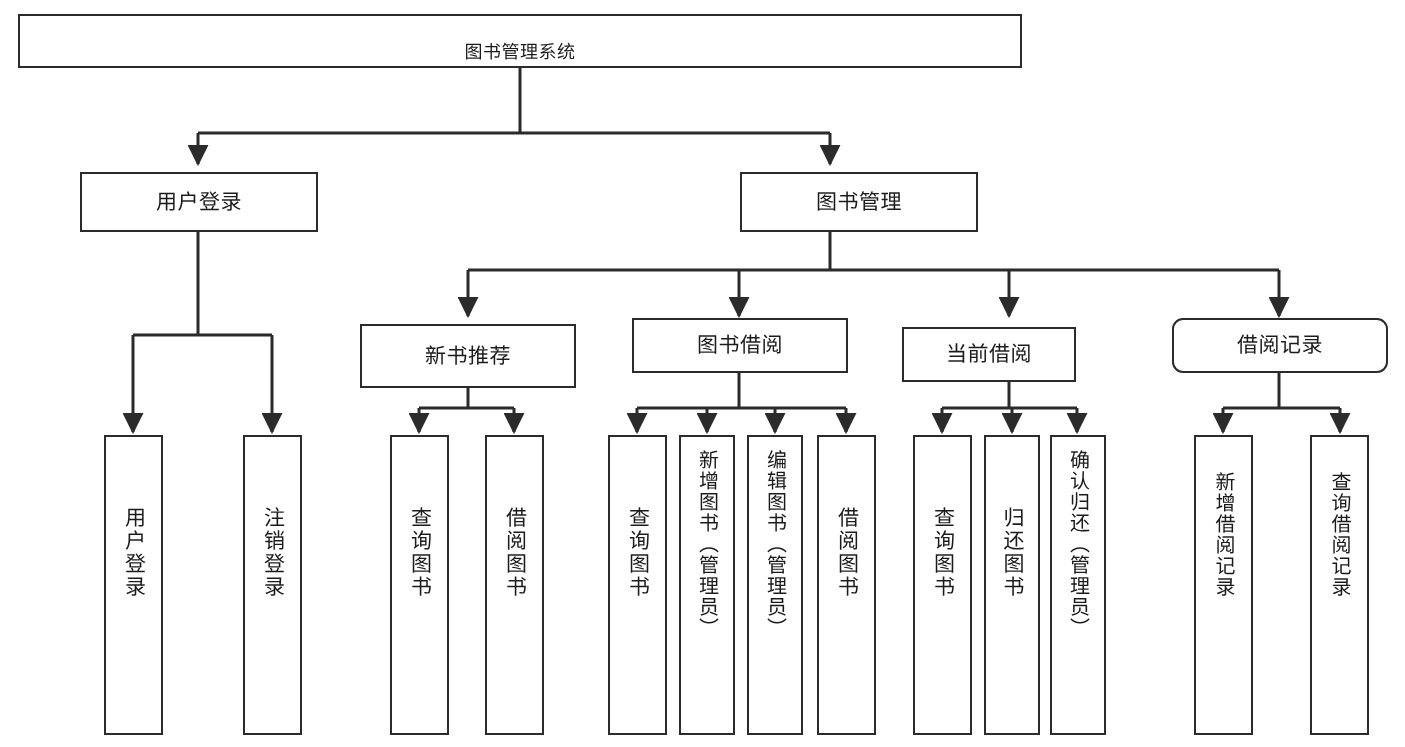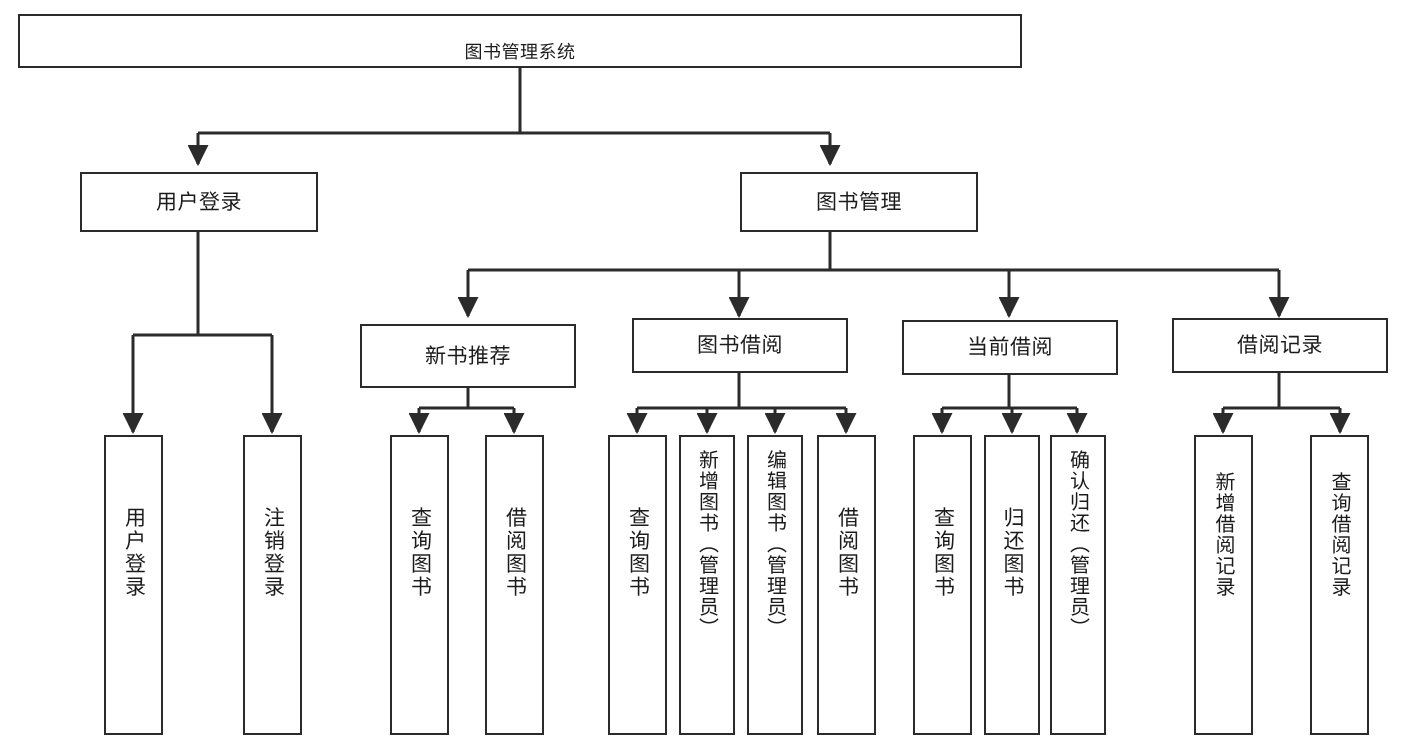--- a/index.html
+++ b/index.html
@@ -148,25 +148,25 @@
   </div>
 
   <div class="node horiz" style="left:360px; top:324px; width:216px; height:64px;">
     <span class="node-label">新书推荐</span>
   </div>
 
   <div class="node horiz" style="left:632px; top:318px; width:216px; height:55px;">
     <span class="node-label">图书借阅</span>
   </div>
 
-  <div class="node horiz" style="left:902px; top:320px; width:216px; height:55px;align-items:center;">
+  <div class="node horiz" style="left:902px; top:327px; width:174px; height:55px;align-items:center;">
     <span class="node-label">当前借阅</span>
   </div>
 
-  <div class="node horiz" style="left:1172px; top:318px; width:216px; height:55px;">
+  <div class="node horiz" style="left:1172px; top:318px; width:216px; height:55px;border-radius:11px;">
     <span class="node-label">借阅记录</span>
   </div>
 
   <div class="node vert" style="left:104px; top:435px; width:59px; height:300px; padding-top:70px;">
     <span class="node-label">用户登录</span>
   </div>
 
   <div class="node vert" style="left:243px; top:435px; width:59px; height:300px; padding-top:70px;">
     <span class="node-label">注销登录</span>
   </div>

